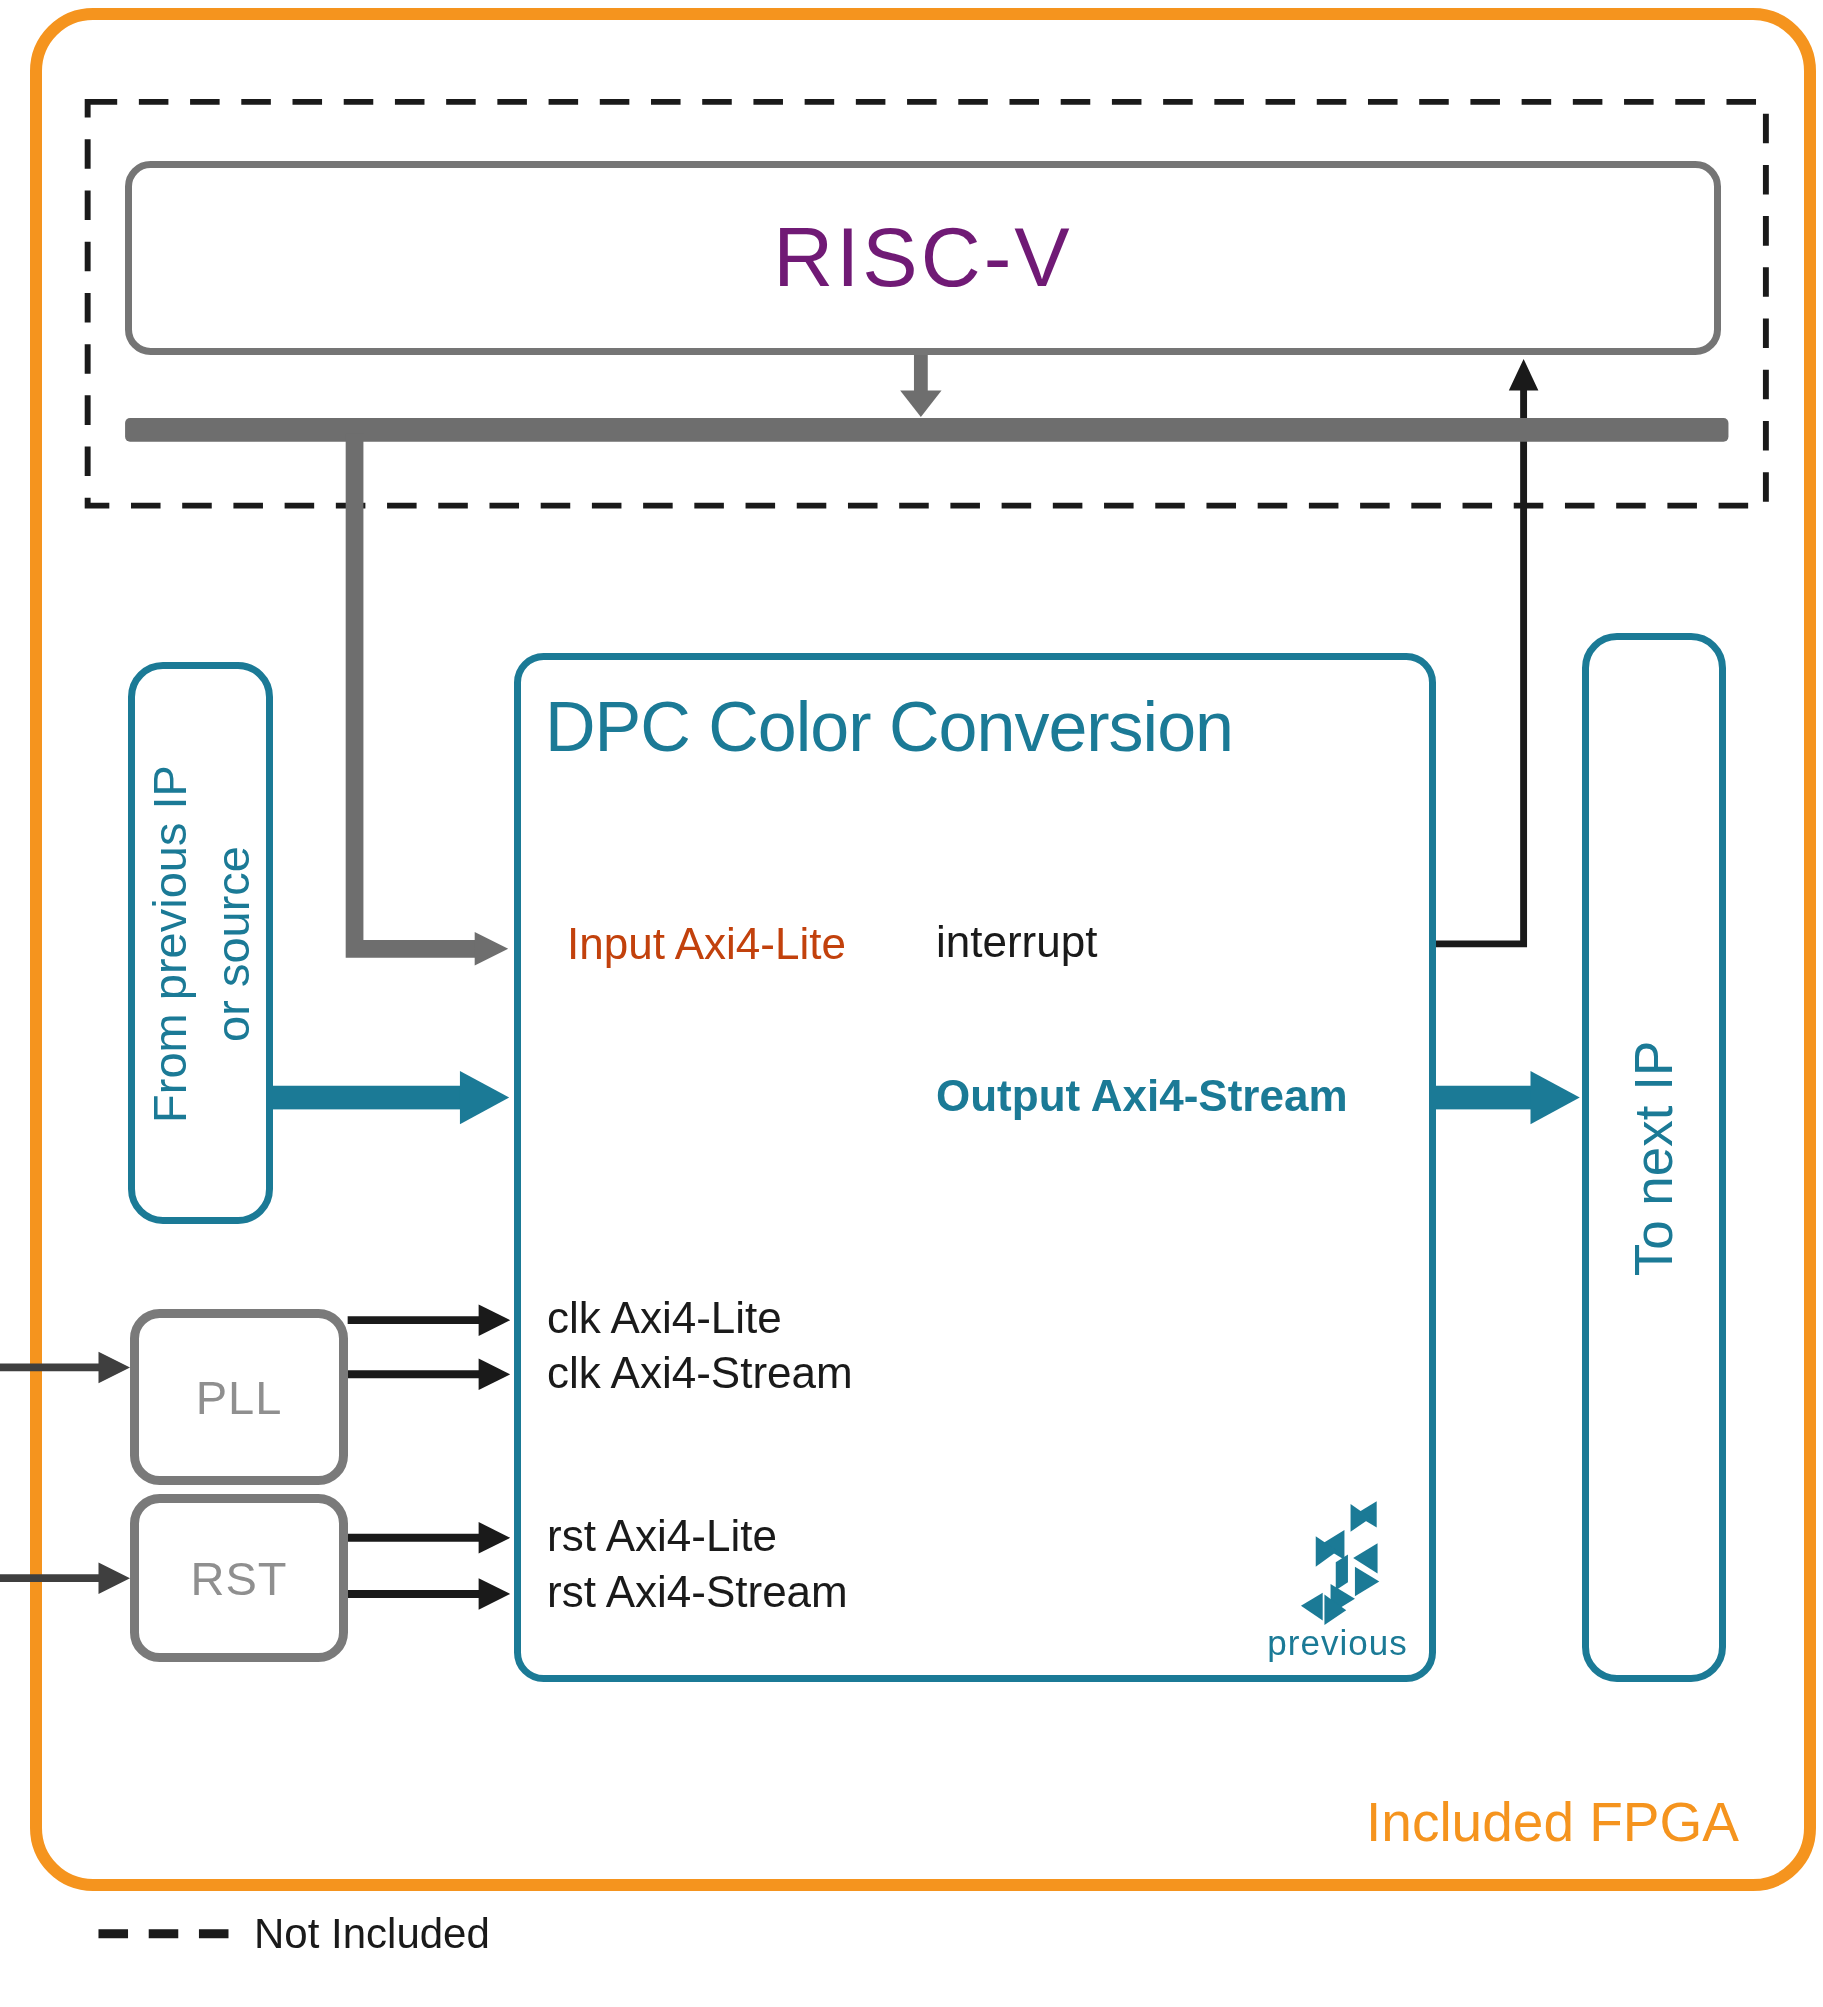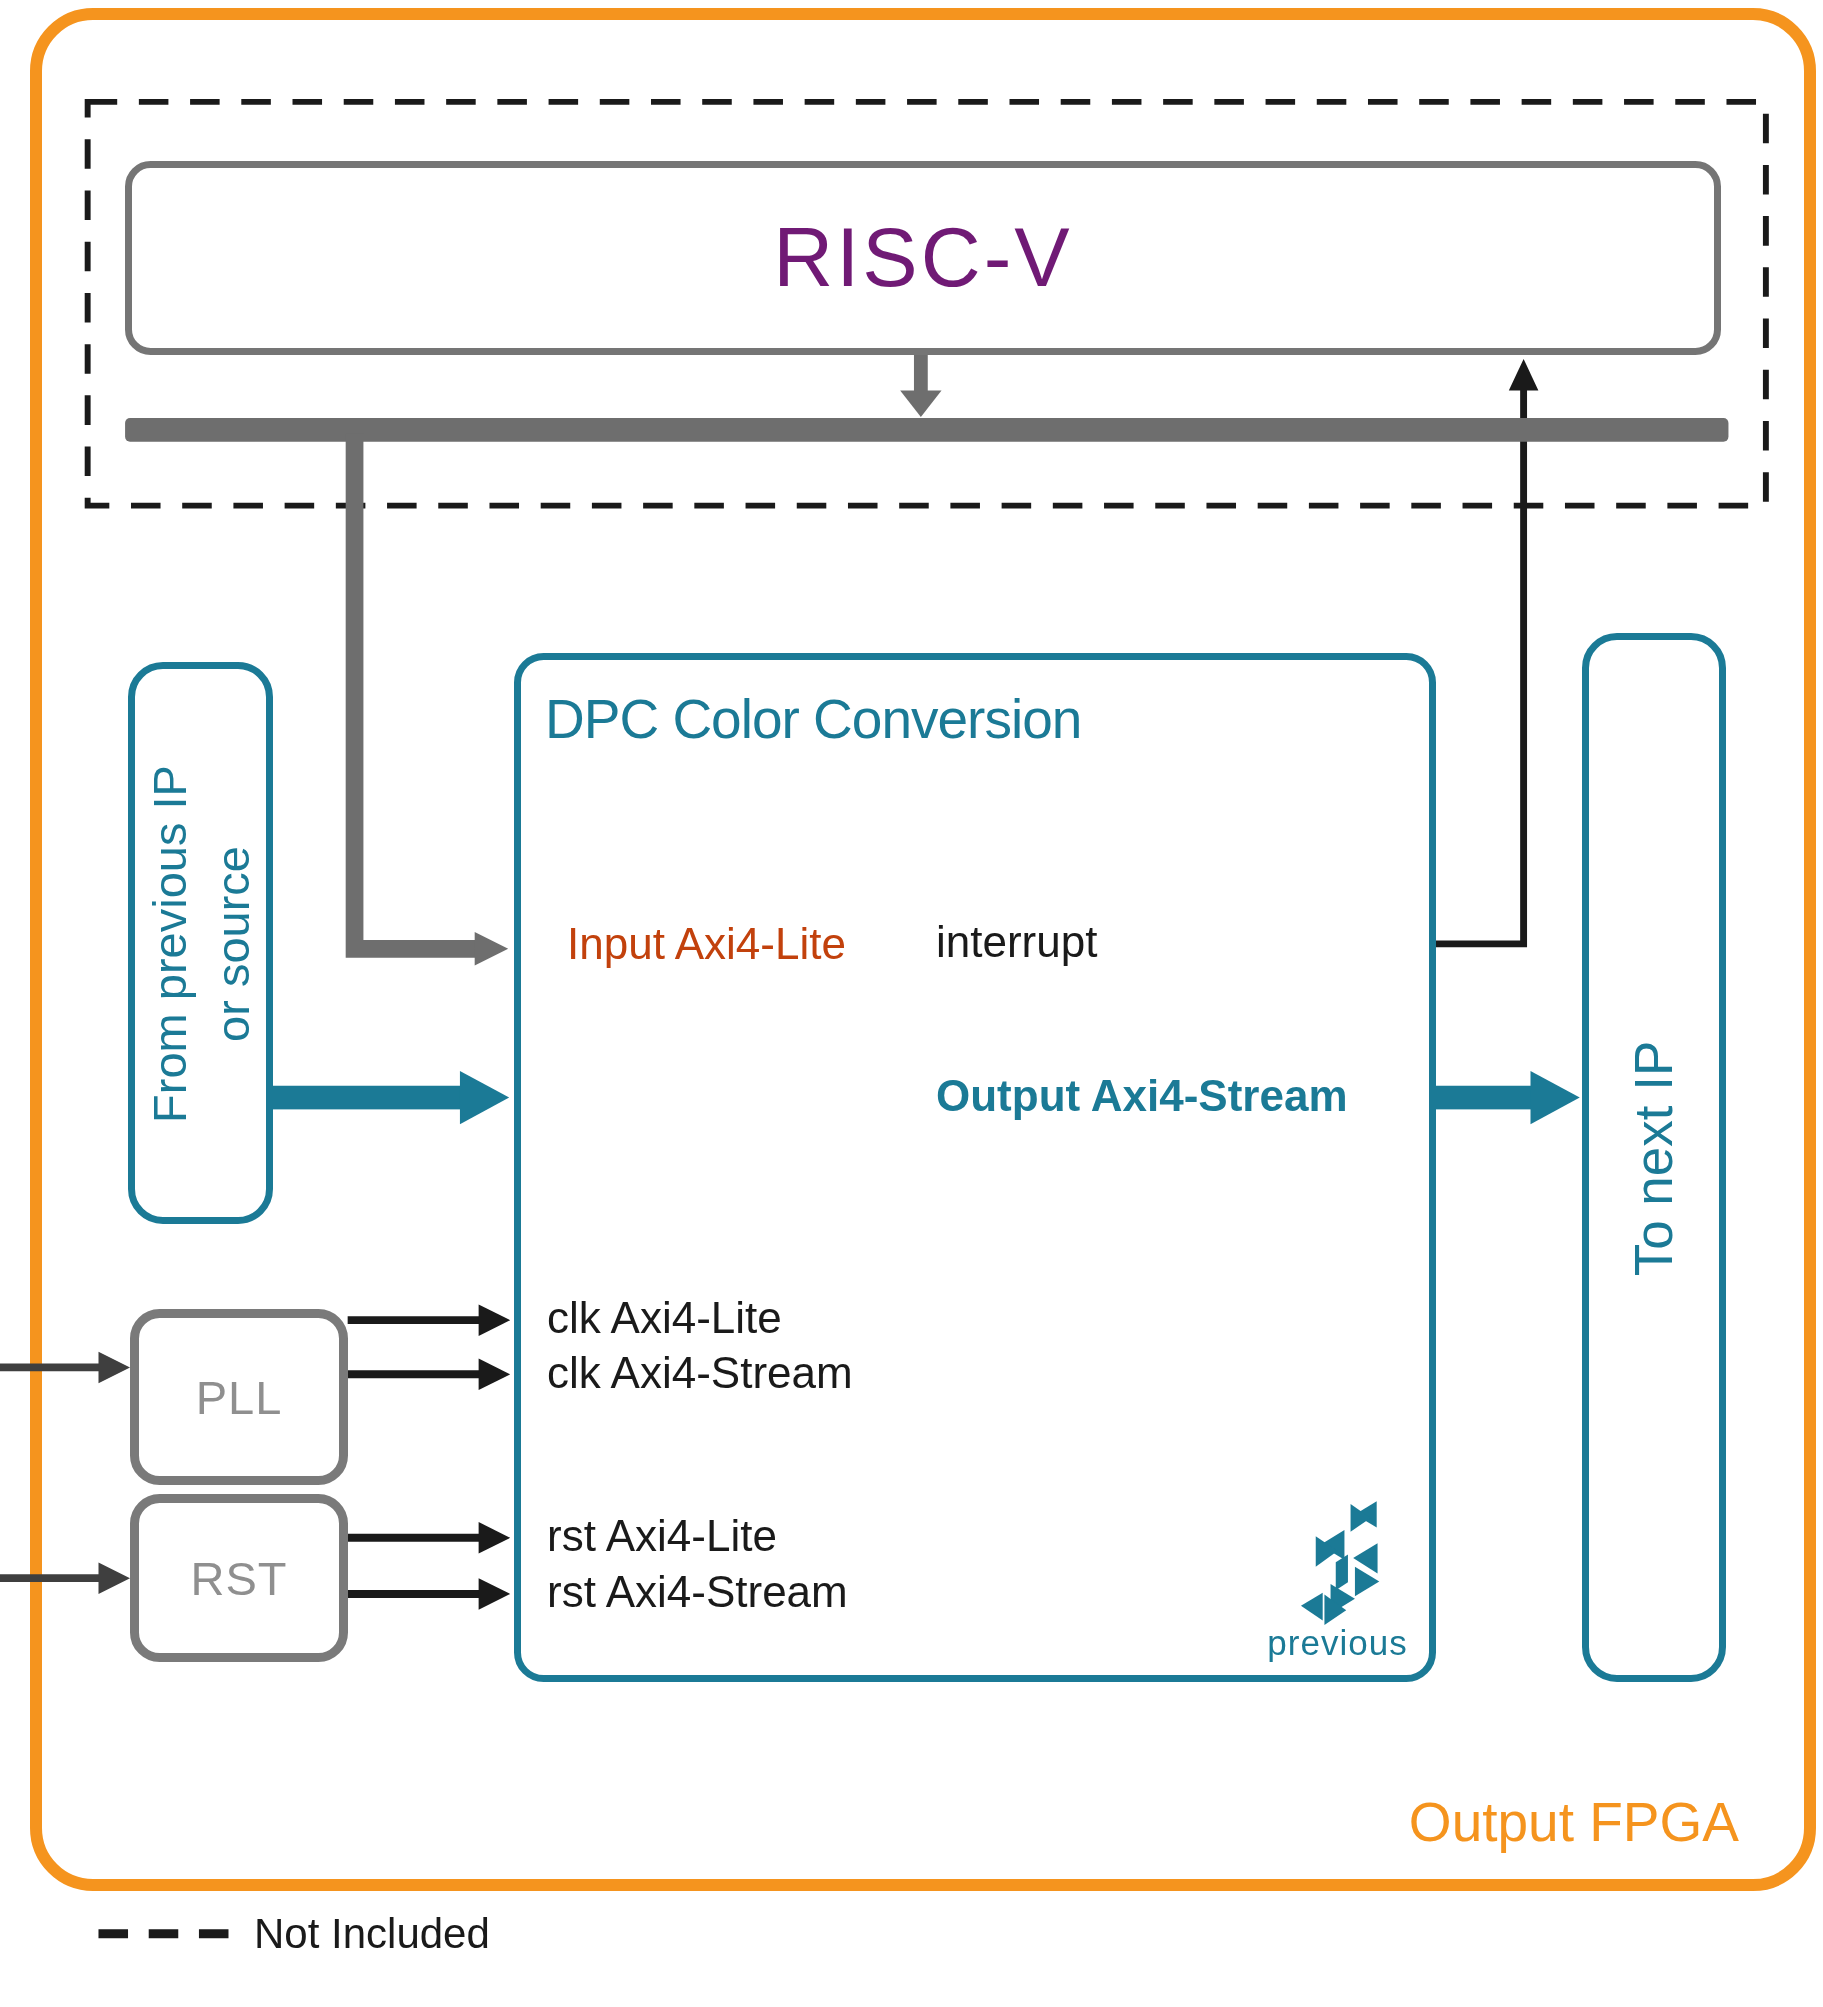--- a/index.html
+++ b/index.html
@@ -8,21 +8,21 @@
     font-family:"Liberation Sans", sans-serif;
   }
   .abs{position:absolute;box-sizing:border-box;}
   .layer{position:absolute;left:0;top:0;width:1823px;height:2008px;}
   
   .fpga-border{left:29.6px;top:7.9px;width:1786px;height:1883px;border:12.8px solid #F5941E;border-radius:63px;}
   .riscv-box{left:125px;top:161px;width:1596px;height:194px;border:7.9px solid #757575;border-radius:25.6px;
              display:flex;align-items:center;justify-content:center;}
   .riscv-label{font-size:83px;letter-spacing:3px;color:#701a75;}
   .dpc-box{left:514px;top:653px;width:922px;height:1029px;border:7.9px solid #1B7A96;border-radius:29.6px;}
-  .dpc-title{left:545px;top:692px;font-size:55px;letter-spacing:-1px;color:#1B7A96;line-height:1;white-space:nowrap;}
+  .dpc-title{left:545px;top:692px;font-size:70px;letter-spacing:-1px;color:#1B7A96;line-height:1;white-space:nowrap;}
   .port{font-size:44px;line-height:1;white-space:nowrap;}
   .port-left{left:547px;}
   .port-right{left:936px;width:475px;text-align:left;}
   .teal-t{color:#1B7A96;}
   .gray-t{color:#c2410c;margin-left:20px;}
   .black-t{color:#1A1A1A;}
   .from-box{left:128px;top:662px;width:145px;height:562px;border:7.9px solid #1B7A96;border-radius:35px;}
   .from-label{left:-85px;top:881px;width:571px;height:126px;transform:rotate(-90deg);
               text-align:center;font-size:47px;line-height:63px;color:#1B7A96;white-space:nowrap;}
   .to-box{left:1582px;top:633px;width:144px;height:1049px;border:7.9px solid #1B7A96;border-radius:35px;}
@@ -147,18 +147,18 @@
   <div class="abs to-box"></div>
   <div class="abs to-label">To next IP</div>
 
   <div class="abs util-box pll-box">
     <span class="util-label">PLL</span>
   </div>
   <div class="abs util-box rst-box">
     <span class="util-label">RST</span>
   </div>
 
-  <div class="abs fpga-label">Output FPGA</div>
+  <div class="abs fpga-label">Included FPGA</div>
 
   <div class="abs legend-label">Not Included</div>
 
 </div>
 
 
 </body></html>

